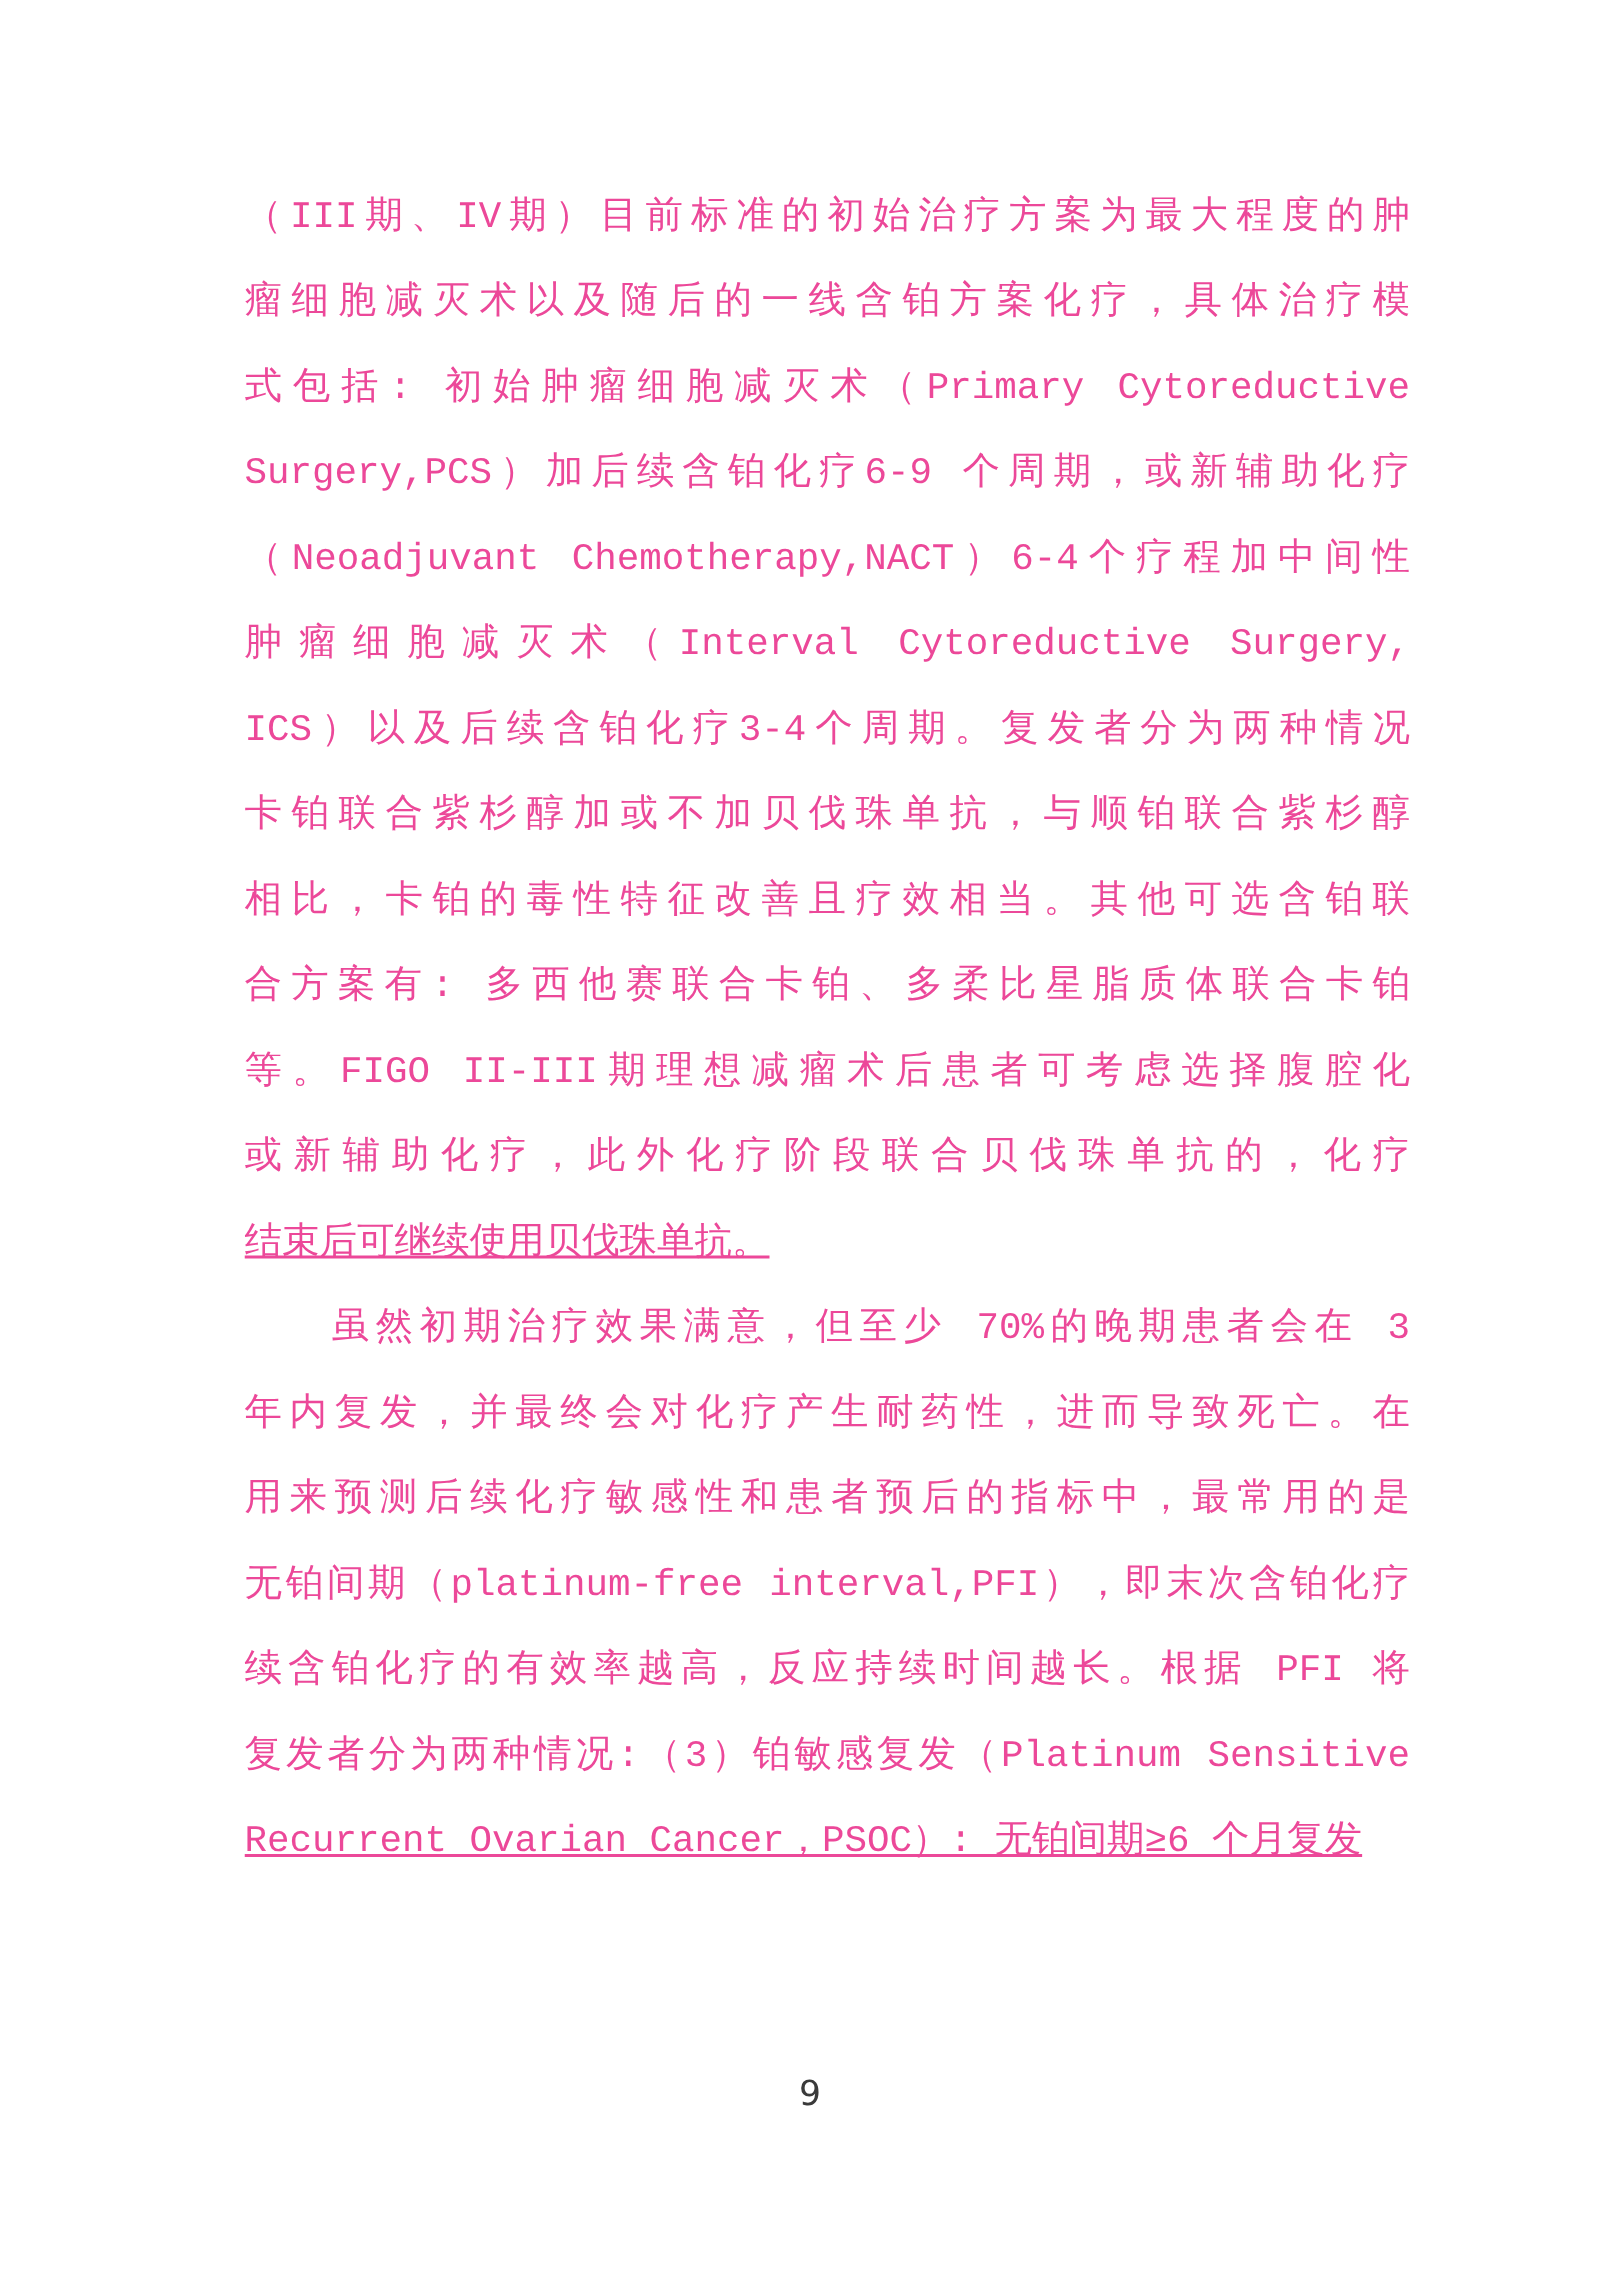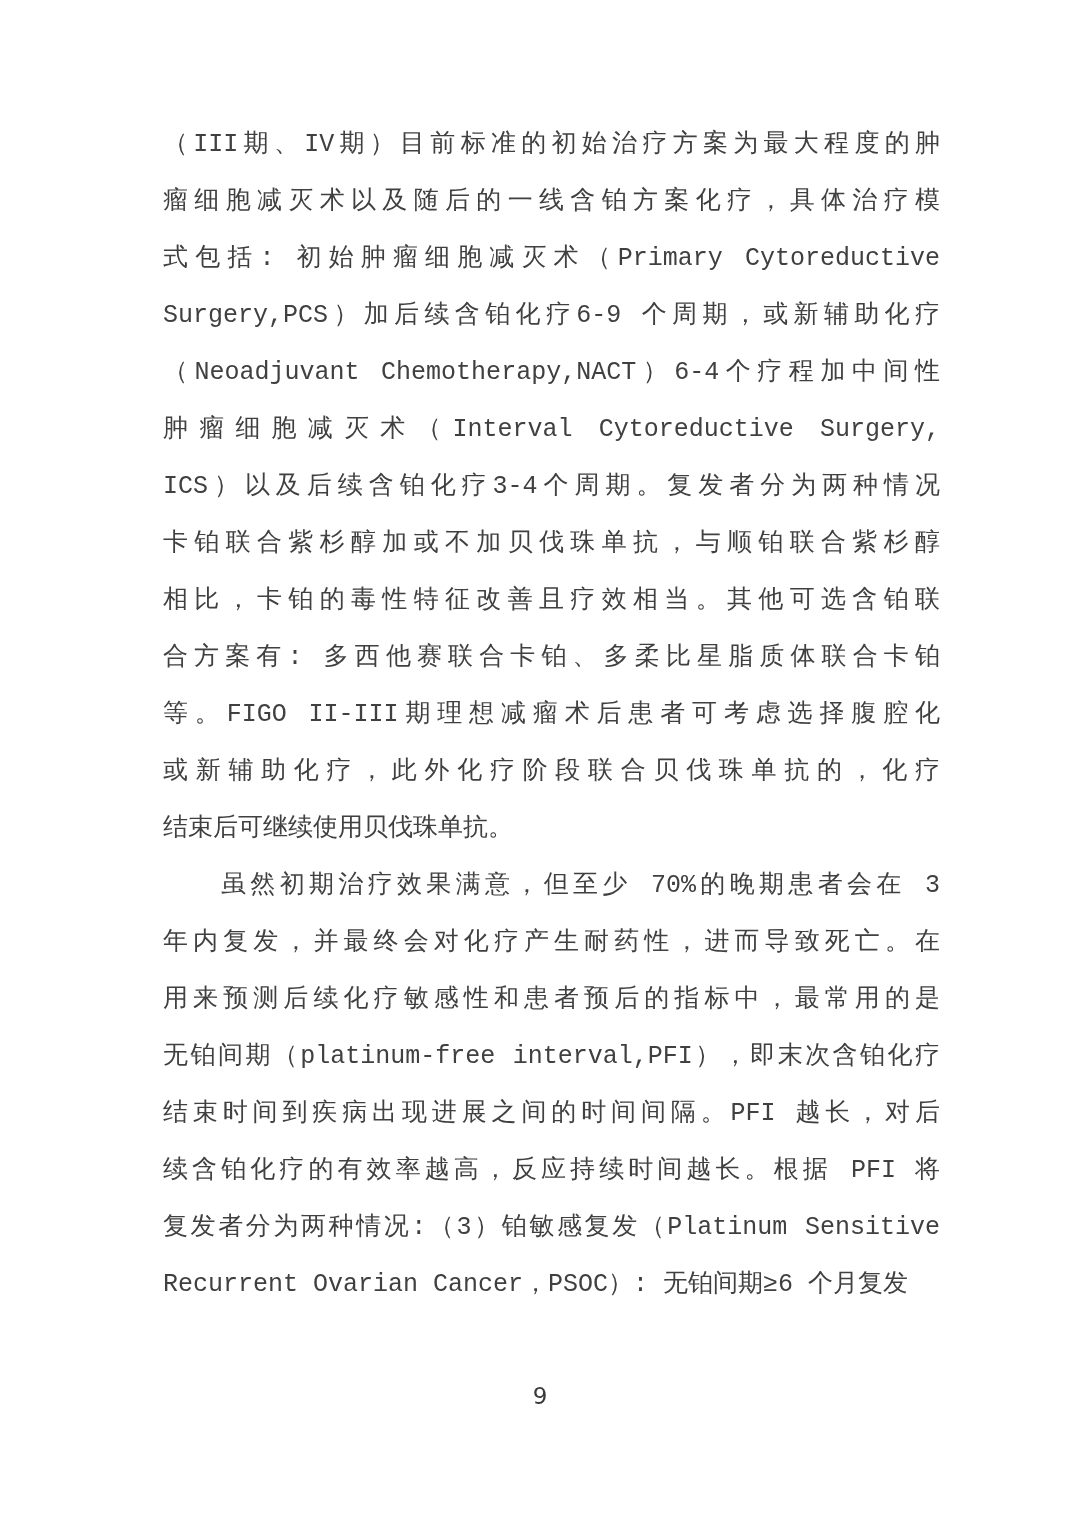--- a/index.html
+++ b/index.html
@@ -19,29 +19,30 @@
     position: absolute;
     left: 163px;
     top: 116px;
     width: 777px;
   }
   .line {
     font-family: "Liberation Mono", "DejaVu Sans Mono", monospace;
     font-size: 25px;
     line-height: 57px;
     height: 57px;
-    color: #404040;
+    color: #ec4899;
     text-align: justify;
     text-align-last: justify;
     overflow: hidden;
     white-space: normal;
   }
   .line.no-stretch {
     text-align: center;
     text-align-last: left;
+    text-decoration: underline;
   }
   .line.indent {
     text-indent: 58px;
   }
   .page-number {
     position: absolute;
     left: 0;
     top: 1383px;
     width: 1080px;
     text-align: center;
@@ -68,20 +69,19 @@
         <div class="line">合方案有: 多西他赛联合卡铂、多柔比星脂质体联合卡铂</div>
         <div class="line">等。FIGO II-III期理想减瘤术后患者可考虑选择腹腔化</div>
         <div class="line">或新辅助化疗，此外化疗阶段联合贝伐珠单抗的，化疗</div>
         <div class="line no-stretch">结束后可继续使用贝伐珠单抗。</div>
       </div>
       <div>
         <div class="line indent">虽然初期治疗效果满意，但至少 70%的晚期患者会在 3</div>
         <div class="line">年内复发，并最终会对化疗产生耐药性，进而导致死亡。在</div>
         <div class="line">用来预测后续化疗敏感性和患者预后的指标中，最常用的是</div>
         <div class="line">无铂间期（platinum-free interval,PFI），即末次含铂化疗</div>
-        <div class="line">结束时间到疾病出现进展之间的时间间隔。PFI 越长，对后</div>
         <div class="line">续含铂化疗的有效率越高，反应持续时间越长。根据 PFI 将</div>
         <div class="line">复发者分为两种情况:（3）铂敏感复发（Platinum Sensitive</div>
         <div class="line no-stretch">Recurrent Ovarian Cancer，PSOC）: 无铂间期≥6 个月复发</div>
       </div>
     </div>
   <div class="page-number">9</div>
 </div>
 
 </body></html>

